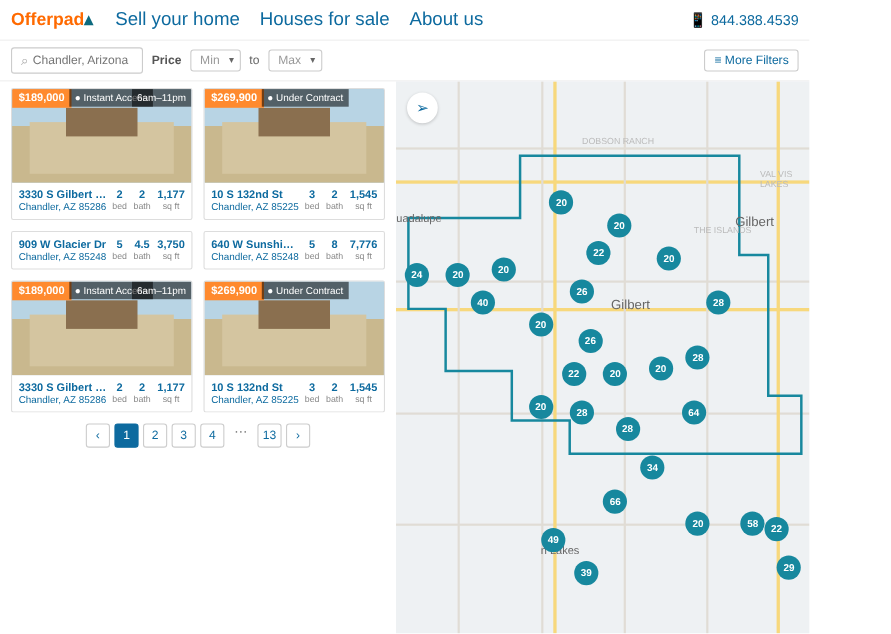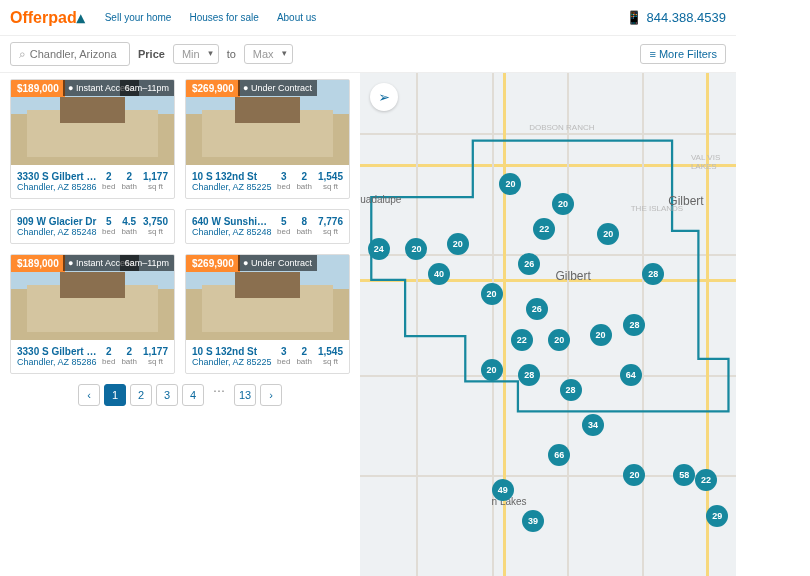--- a/index.html
+++ b/index.html
@@ -2,21 +2,21 @@
 <html><head>
 <meta charset="utf-8">
 <style>
 *{margin:0;padding:0;box-sizing:border-box;font-family:Arial,Helvetica,sans-serif}
 body{background:#fff;font-size:12px;color:#333}
 .container{width:736px;height:576px;display:flex;flex-direction:column;position:relative;overflow:hidden}
 .header{display:flex;align-items:center;padding:8px 10px;border-bottom:1px solid #eee}
 .logo{font-size:16px;font-weight:700;color:#ff6a00;margin-right:20px}
 .logo .dot{color:#0d6a7f}
 .nav{display:flex;gap:18px}
-.nav a{color:#0d6a9f;font-size:10px;text-decoration:none;cursor:pointer}
+.nav a{color:#0d6a9f;font-size:17px;text-decoration:none;cursor:pointer}
 .phone{margin-left:auto;color:#0d6a9f;font-size:13px;display:flex;align-items:center;gap:4px}
 .filters{display:flex;align-items:center;padding:6px 10px;gap:8px;border-bottom:1px solid #eee}
 .search-box{display:flex;align-items:center;border:1px solid #ccc;border-radius:3px;padding:4px 8px;width:120px;background:#fff}
 .search-box input{border:none;outline:none;font-size:11px;color:#999;width:90px}
 .price-label{font-size:11px;font-weight:600;color:#555}
 .sel{border:1px solid #ccc;border-radius:3px;padding:3px 18px 3px 8px;font-size:11px;color:#999;position:relative;background:#fff;cursor:pointer}
 .sel::after{content:"▾";position:absolute;right:5px;font-size:9px;color:#666}
 .to{font-size:11px;color:#666}
 .more{border:1px solid #ccc;border-radius:3px;padding:3px 8px;font-size:11px;color:#0d6a9f;background:#fff;cursor:pointer}
 .content{display:flex;flex:1;min-height:0}

